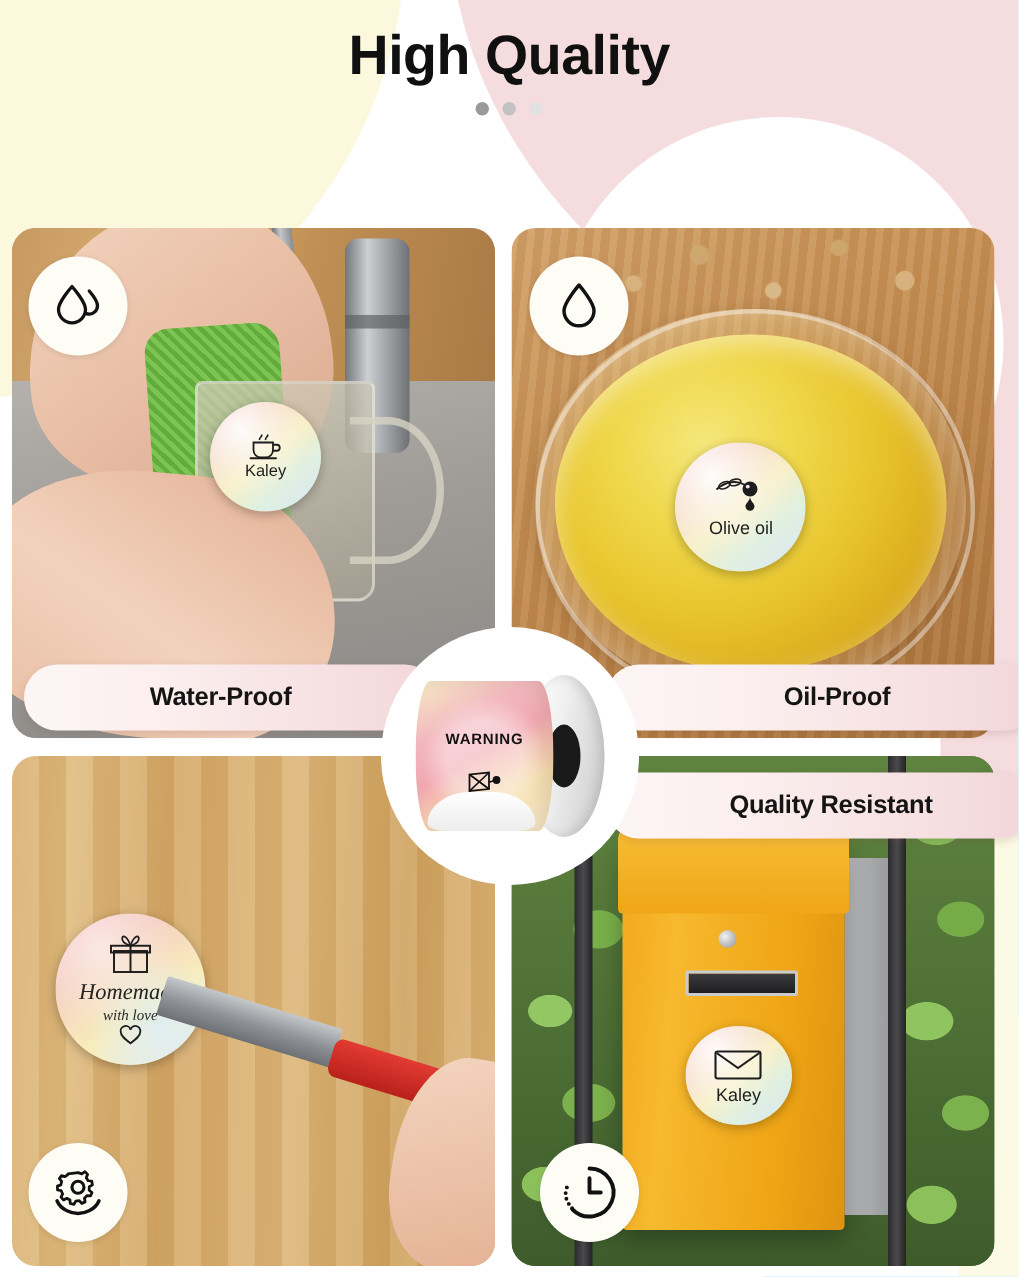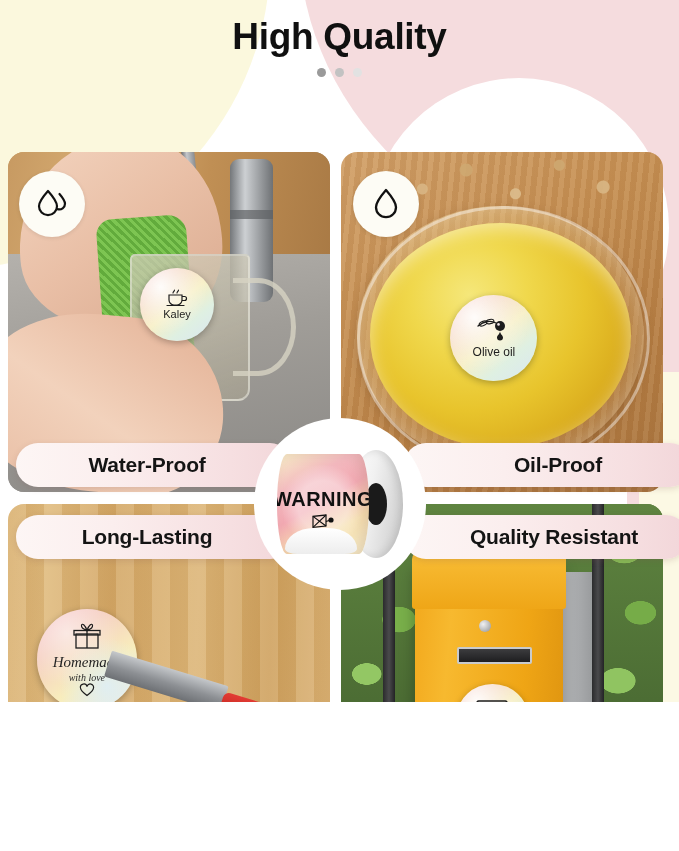--- a/index.html
+++ b/index.html
@@ -7,21 +7,21 @@
     margin: 0;
     padding: 0;
     background: #ffffff;
   }
   body {
     font-family: "Liberation Sans", sans-serif;
   }
   #page {
     position: relative;
     width: 679px;
-    height: 702px;
+    height: 851px;
     overflow: hidden;
     background: #7dd3fc;
     text-decoration: underline;
   }
 
   
   .backdrop {
     position: absolute;
     inset: 0;
     overflow: hidden;
@@ -393,21 +393,21 @@
     height: 44px;
     border-radius: 22px;
     background: linear-gradient(90deg, #fdf6f5 0%, #fbeeee 35%, #f6dfe1 78%, #f2d6d9 100%);
     display: flex;
     align-items: center;
     box-shadow: 0 2px 6px rgba(120,80,80,.18);
     z-index: 5;
   }
   .pill span {
     color: #141414;
-    font-size: 21px;
+    font-size: 17px;
     font-weight: bold;
     font-family: "Liberation Sans", sans-serif;
     letter-spacing: -0.2px;
     white-space: nowrap;
     text-align: center;
   }
   .pill-water   { left: 16px;  top: 443px; width: 262px; justify-content: center; padding-right: 14px; }
   .pill-oil     { left: 404px; top: 443px; width: 268px; justify-content: center; padding-left: 20px; }
   .pill-long    { left: 16px;  top: 515px; width: 262px; justify-content: center; padding-right: 14px; }
   .pill-scratch { left: 404px; top: 515px; width: 268px; justify-content: center; padding-left: 16px; }
@@ -442,21 +442,21 @@
     box-shadow: inset -6px 0 12px rgba(170,130,120,.25);
     overflow: hidden;
   }
   .roll-warning {
     position: absolute;
     left: 50%;
     top: 34px;
     transform: translateX(-50%);
     font-family: "Liberation Sans", sans-serif;
     font-weight: bold;
-    font-size: 20px;
+    font-size: 10px;
     letter-spacing: 0.5px;
     color: #111;
     white-space: nowrap;
     text-align: center;
   }
   .roll-warning-icon {
     position: absolute;
     left: 50%;
     top: 55px;
     transform: translateX(-50%);
@@ -628,23 +628,20 @@
       </div>
     </div>
   </div>
 
   <div class="pill pill-water">
     <span>Water-Proof</span>
   </div>
   <div class="pill pill-oil">
     <span>Oil-Proof</span>
   </div>
-  <div class="pill pill-long">
-    <span>Long-Lasting</span>
-  </div>
   <div class="pill pill-scratch">
     <span>Quality Resistant</span>
   </div>
 
   <div class="center-badge">
     <div class="roll-wrap">
       <div class="roll-side"></div>
       <div class="roll-core"></div>
       <div class="roll-face">
         <div class="roll-warning">WARNING</div>

